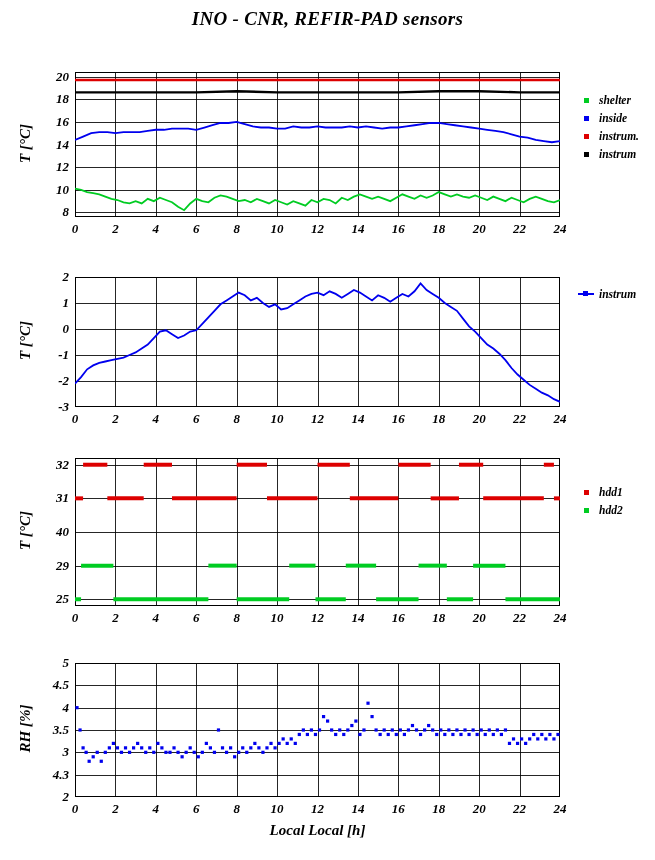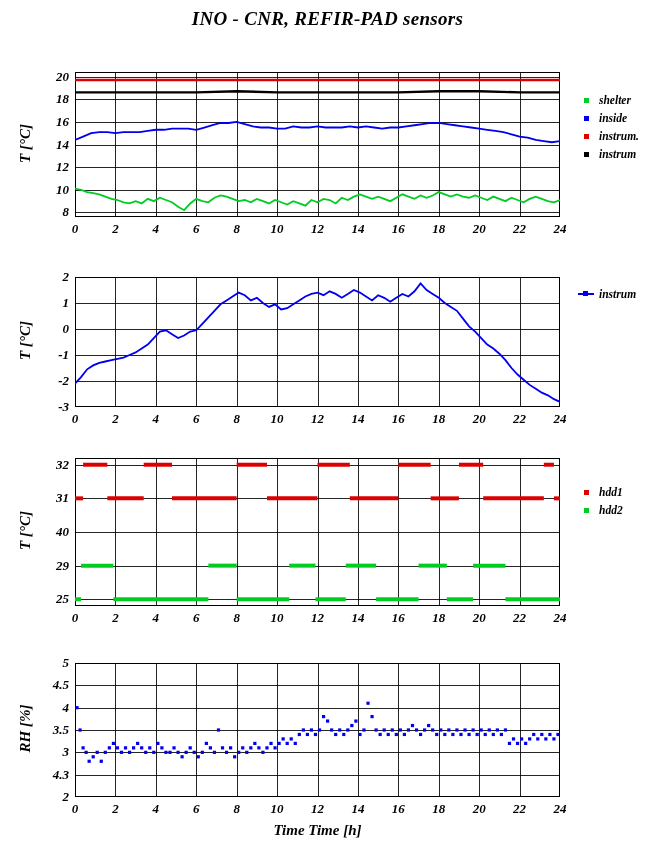--- a/index.html
+++ b/index.html
@@ -320,21 +320,21 @@
       <div class="xlab" style="left: 504.583px; top: 801px; width: 30px;">22</div>
       <div class="xlab" style="left: 545px; top: 801px; width: 30px;">24</div>
       <div class="ylab" style="left: 31px; top: 789px; width: 38px;">2</div>
       <div class="ylab" style="left: 31px; top: 766.667px; width: 38px;">4.3</div>
       <div class="ylab" style="left: 31px; top: 744.333px; width: 38px;">3</div>
       <div class="ylab" style="left: 31px; top: 722px; width: 38px;">3.5</div>
       <div class="ylab" style="left: 31px; top: 699.667px; width: 38px;">4</div>
       <div class="ylab" style="left: 31px; top: 677.333px; width: 38px;">4.5</div>
       <div class="ylab" style="left: 31px; top: 655px; width: 38px;">5</div>
       <div class="axis-title rot" style="left: -20px; top: 720px; width: 90px; text-align: center;">RH [%]</div>
-      <div class="axis-title" style="left: 75px; top: 822px; width: 485px; text-align: center;">Time Time [h]</div>
+      <div class="axis-title" style="left: 75px; top: 822px; width: 485px; text-align: center;">Local Local [h]</div>
       <svg class="overlay" width="655" height="860">
         <defs>
           <clipPath id="panel-rh-clip">
             <rect x="75" y="663" width="485" height="134"></rect>
           </clipPath>
         </defs>
         <g clip-path="url(#panel-rh-clip)">
           <rect x="75.42083333333333" y="706.0666666666666" width="3.2" height="3.2" fill="#0000ee"></rect>
           <rect x="78.45208333333333" y="728.4" width="3.2" height="3.2" fill="#0000ee"></rect>
           <rect x="81.48333333333333" y="746.2666666666667" width="3.2" height="3.2" fill="#0000ee"></rect>

